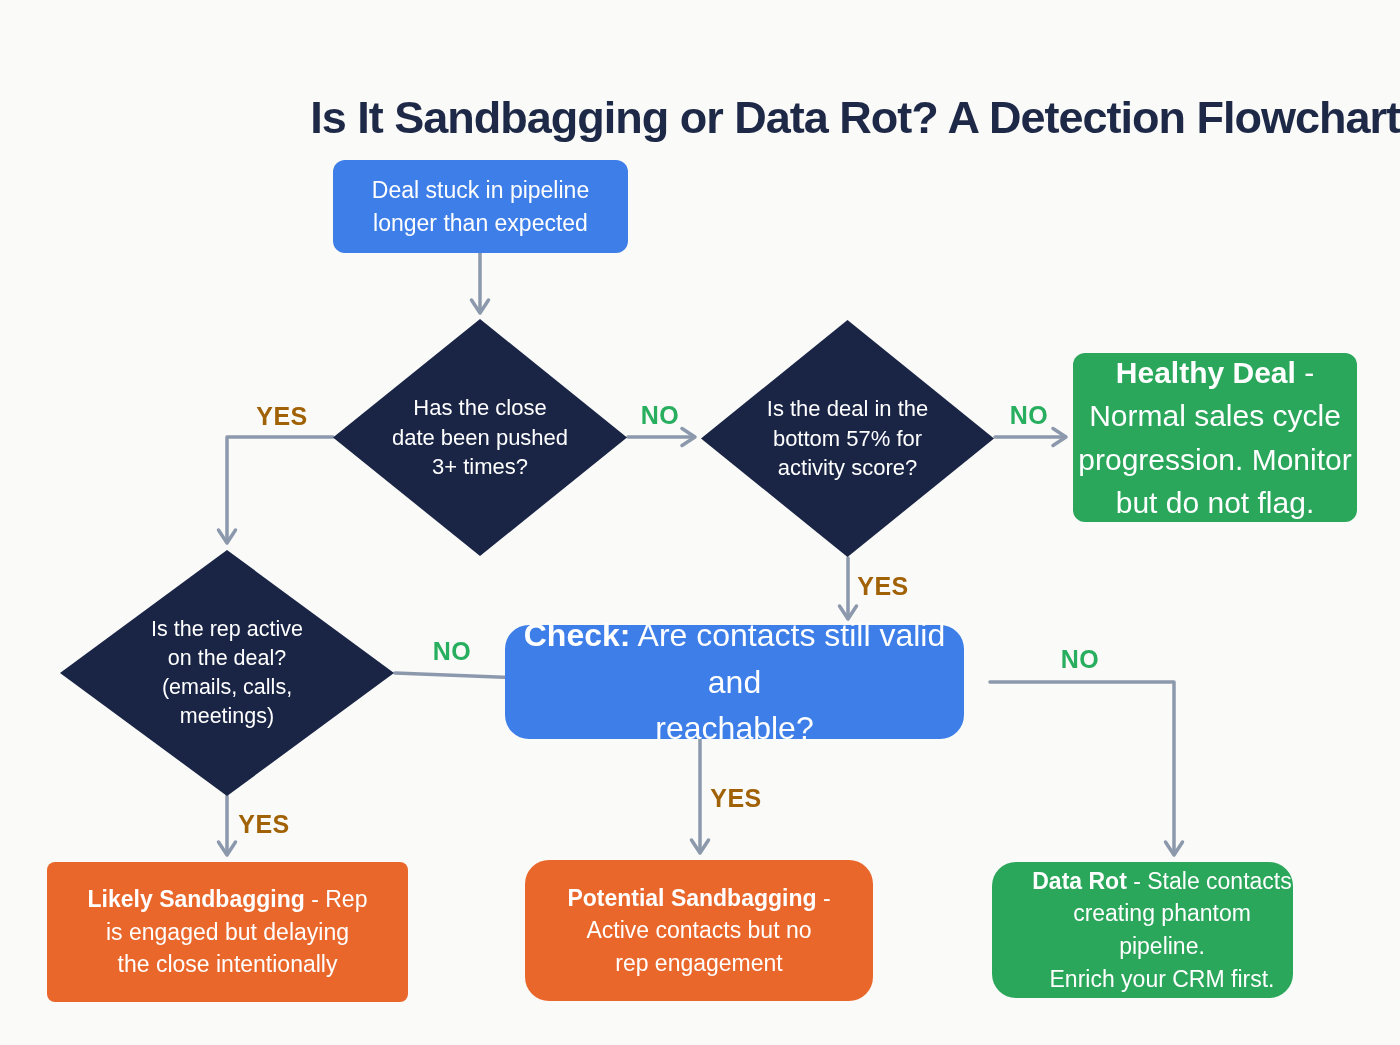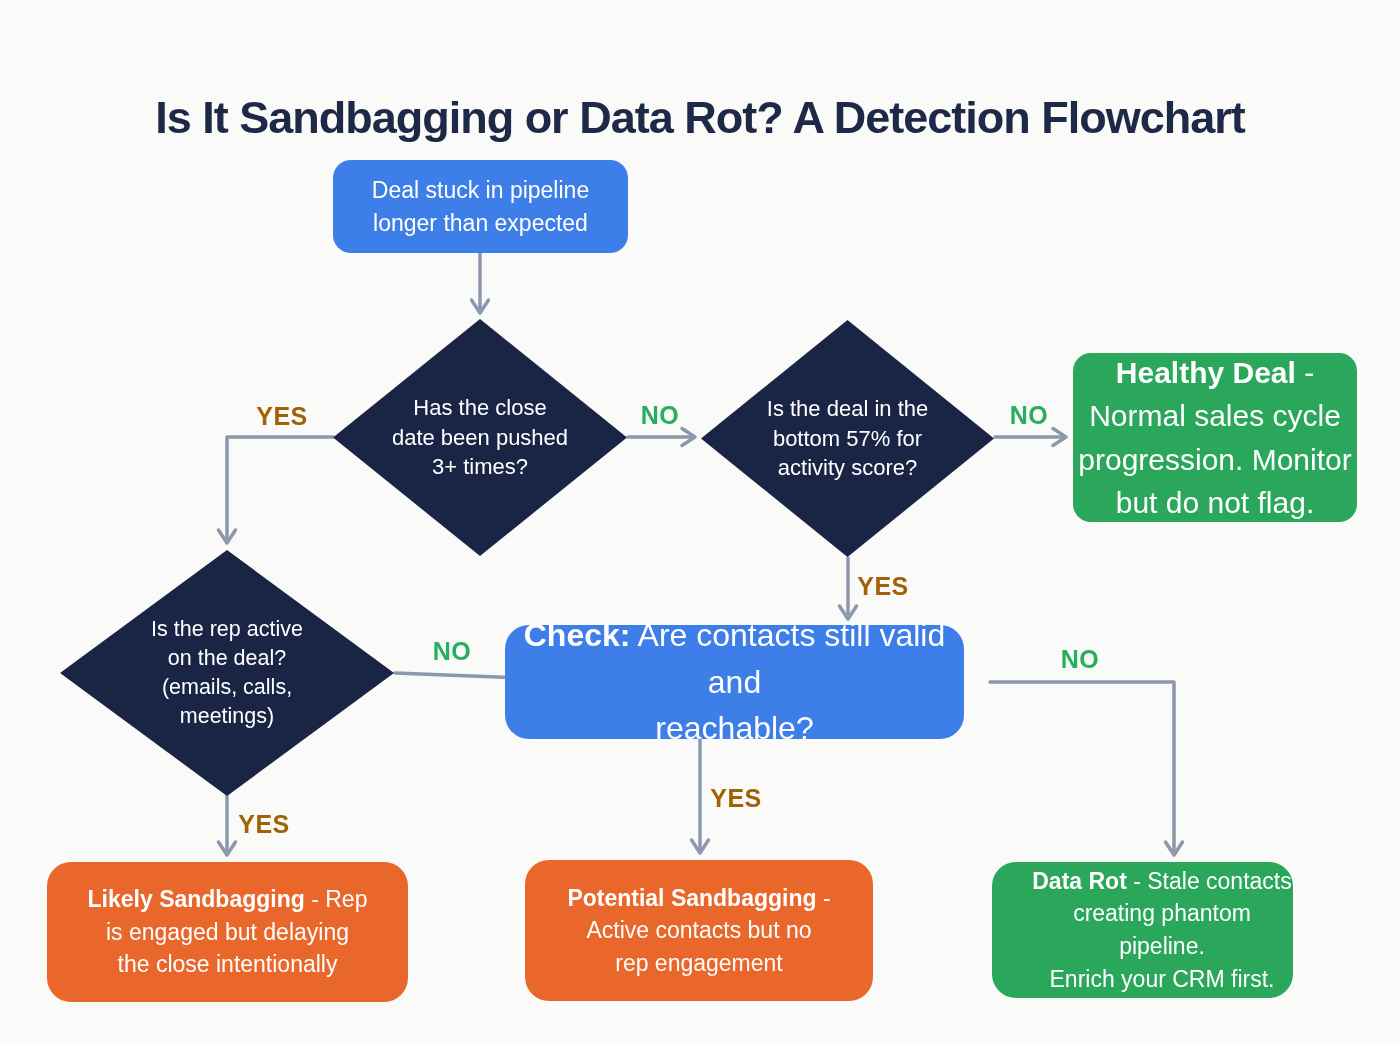--- a/index.html
+++ b/index.html
@@ -14,21 +14,21 @@
     height: 1045px;
     background: #fafaf8;
     overflow: hidden;
     margin: 0 auto;
   }
   .title {
     position: absolute;
     left: 0;
     top: 62px;
     width: 1400px;
-    text-align: center;
+    text-align: right;
     font-size: 45px;
     font-weight: 700;
     letter-spacing: -1px;
     color: #1e2947;
   }
   .arrows {
     position: absolute;
     left: 0;
     top: 0;
     width: 1400px;
@@ -38,21 +38,21 @@
     position: absolute;
     display: flex;
     align-items: center;
     justify-content: center;
     text-align: center;
     color: #ffffff;
     white-space: pre-line;
     box-sizing: border-box;
   }
   .rect {
-    border-radius: 18px;
+    border-radius: 12px;
   }
   .blue   { background: #3d7ee9; }
   .navy   { background: #1a2546; }
   .green  { background: #2aa75a; }
   .orange { background: #ea672c; }
   .diamond {
     clip-path: polygon(50% 0, 100% 50%, 50% 100%, 0 50%);
     font-size: 22px;
     line-height: 1.34;
     font-weight: 500;
@@ -69,21 +69,21 @@
     font-size: 30px; line-height: 1.45; font-weight: 500;
   }
   .check-node {
     left: 505px; top: 625px; width: 459px; height: 114px;
     font-size: 32px; line-height: 1.45; font-weight: 500;
     border-radius: 24px;
   }
   .likely-node {
     left: 47px; top: 862px; width: 361px; height: 140px;
     font-size: 23px; line-height: 1.42; font-weight: 500;
-    border-radius: 24px;
+    border-radius: 8px;
   }
   .potential-node {
     left: 525px; top: 860px; width: 348px; height: 141px;
     font-size: 23px; line-height: 1.42; font-weight: 500;
     border-radius: 24px;
   }
   .datarot-node {
     left: 992px; top: 862px; width: 301px; height: 136px;
     font-size: 23px; line-height: 1.42; font-weight: 500;
     border-radius: 24px;

